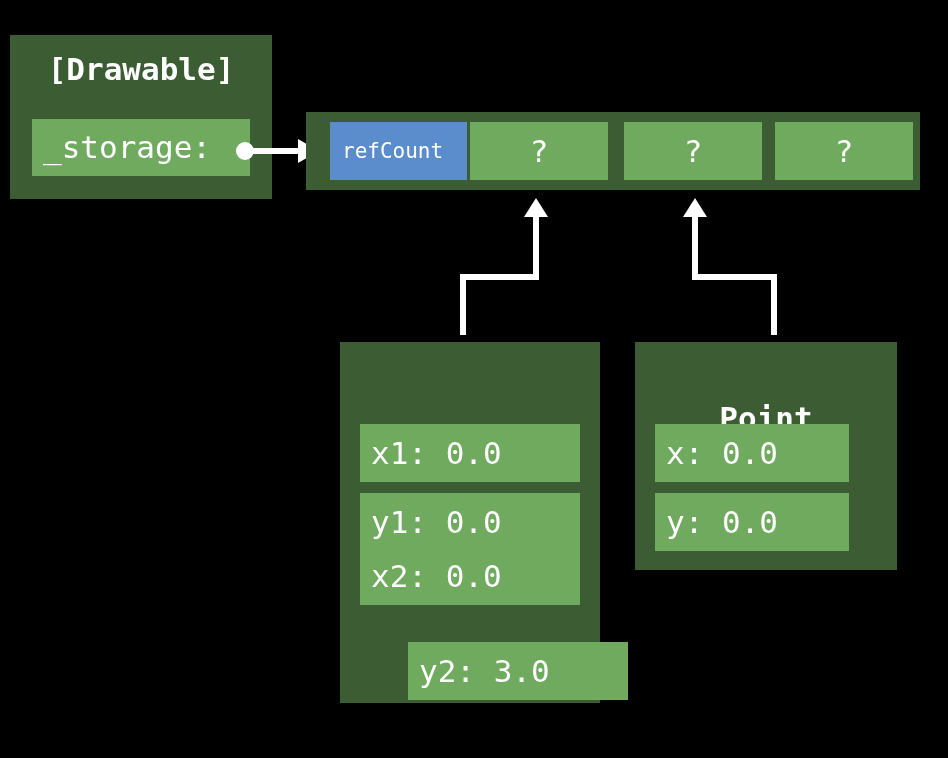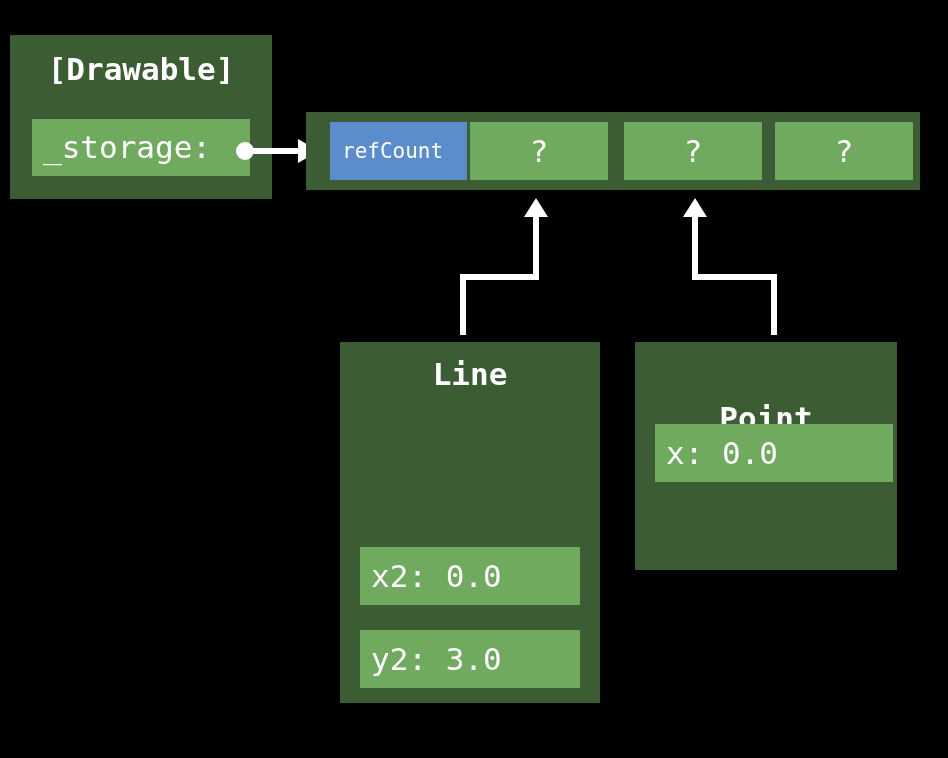--- a/index.html
+++ b/index.html
@@ -136,21 +136,21 @@
   }
   #point-title {
     position: absolute;
     left: 0; top: 17px;
     width: 262px;
     margin-top: 44px;
   }
   .point-field {
     position: absolute;
     left: 20px;
-    width: 238px;
+    width: 194px;
     height: 58px;
   }
 
   
   .elbow-arrow {
     position: absolute;
     left: 0; top: 0;
     width: 948px;
     height: 758px;
     pointer-events: none;
@@ -186,23 +186,25 @@
       <polygon points="524,217 548,217 536,198" fill="#ffffff"></polygon>
     </g>
 
     <g>
       <path d="M 774,335 L 774,277 L 695,277 L 695,215" fill="none" stroke="#ffffff" stroke-width="6"></path>
       <polygon points="683,217 707,217 695,198" fill="#ffffff"></polygon>
     </g>
   </svg>
 
   <div class="obj-box" id="line-box">
-    <div class="obj-title" id="line-title">Line</div>
+    <div class="field pad-left line-field" style="top:82px;">x1: 0.0</div>
+    <div class="field pad-left line-field" style="top:151px;">y1: 0.0</div>
     <div class="field pad-left line-field" style="top:205px;">x2: 0.0</div>
-    <div class="field pad-left line-field" style="top:288px;">y2: 3.0</div>
+    <div class="field pad-left line-field" style="top:300px;margin-left:48px;">y2: 3.0</div>
   </div>
 
   <div class="obj-box" id="point-box">
     <div class="obj-title" id="point-title">Point</div>
     <div class="field pad-left point-field" style="top:82px;">x: 0.0</div>
+    <div class="field pad-left point-field" style="top:151px;">y: 0.0</div>
   </div>
 
 </div>
 
 </body></html>

